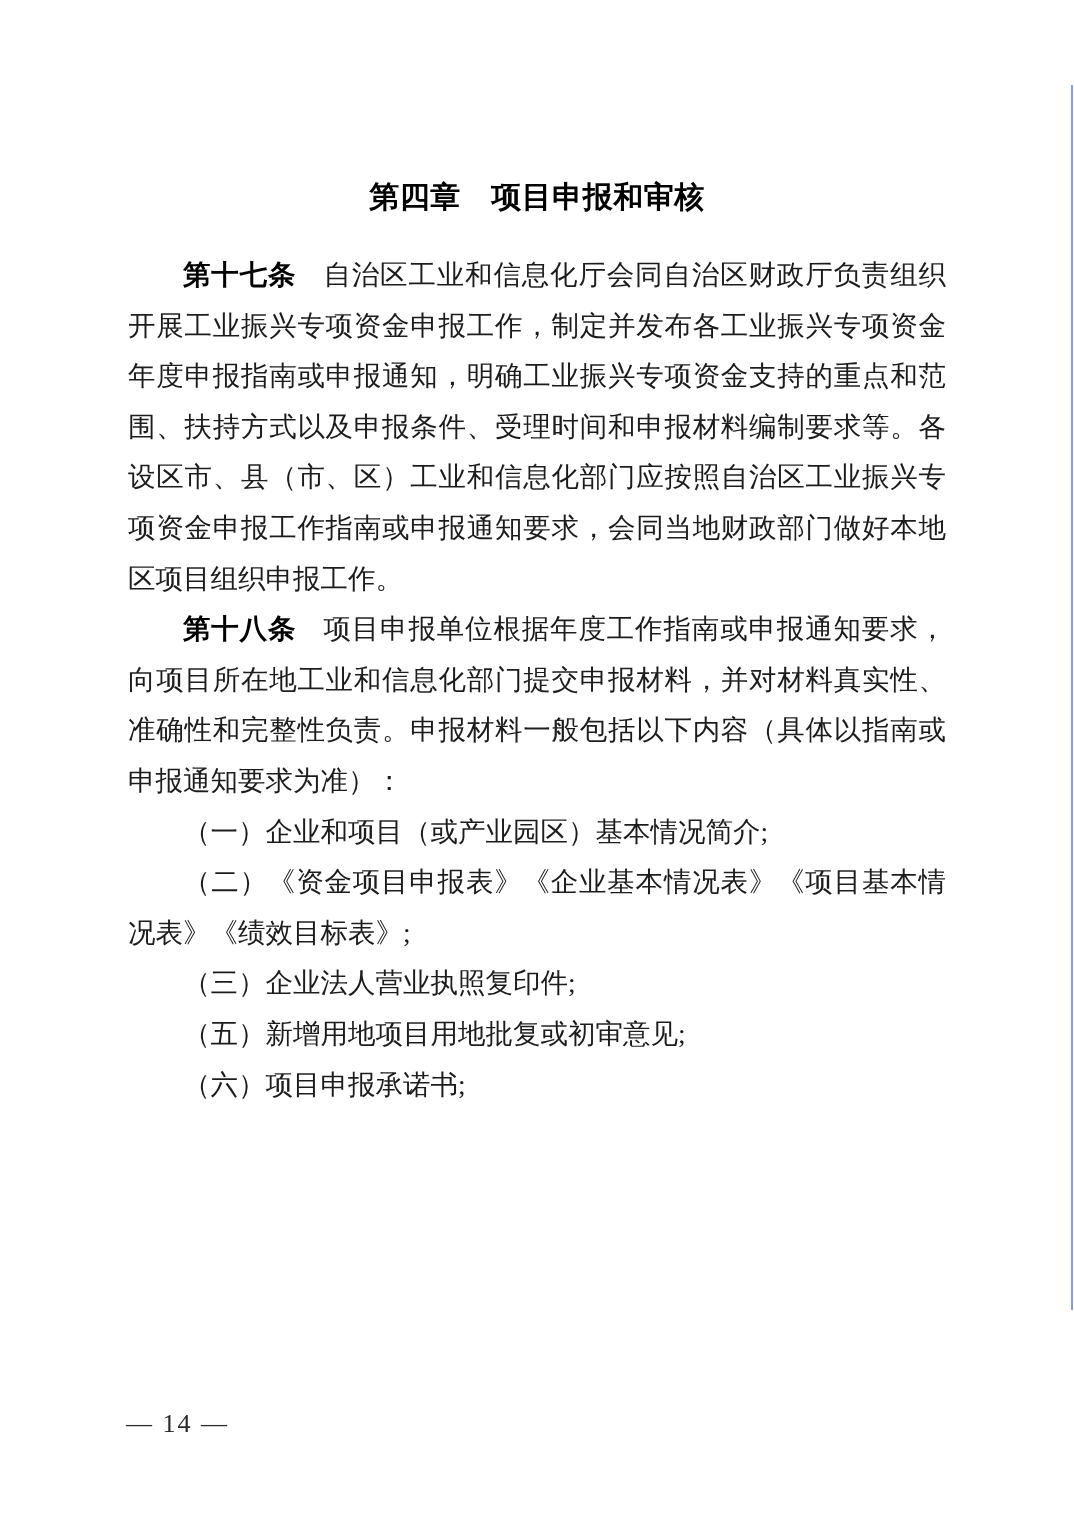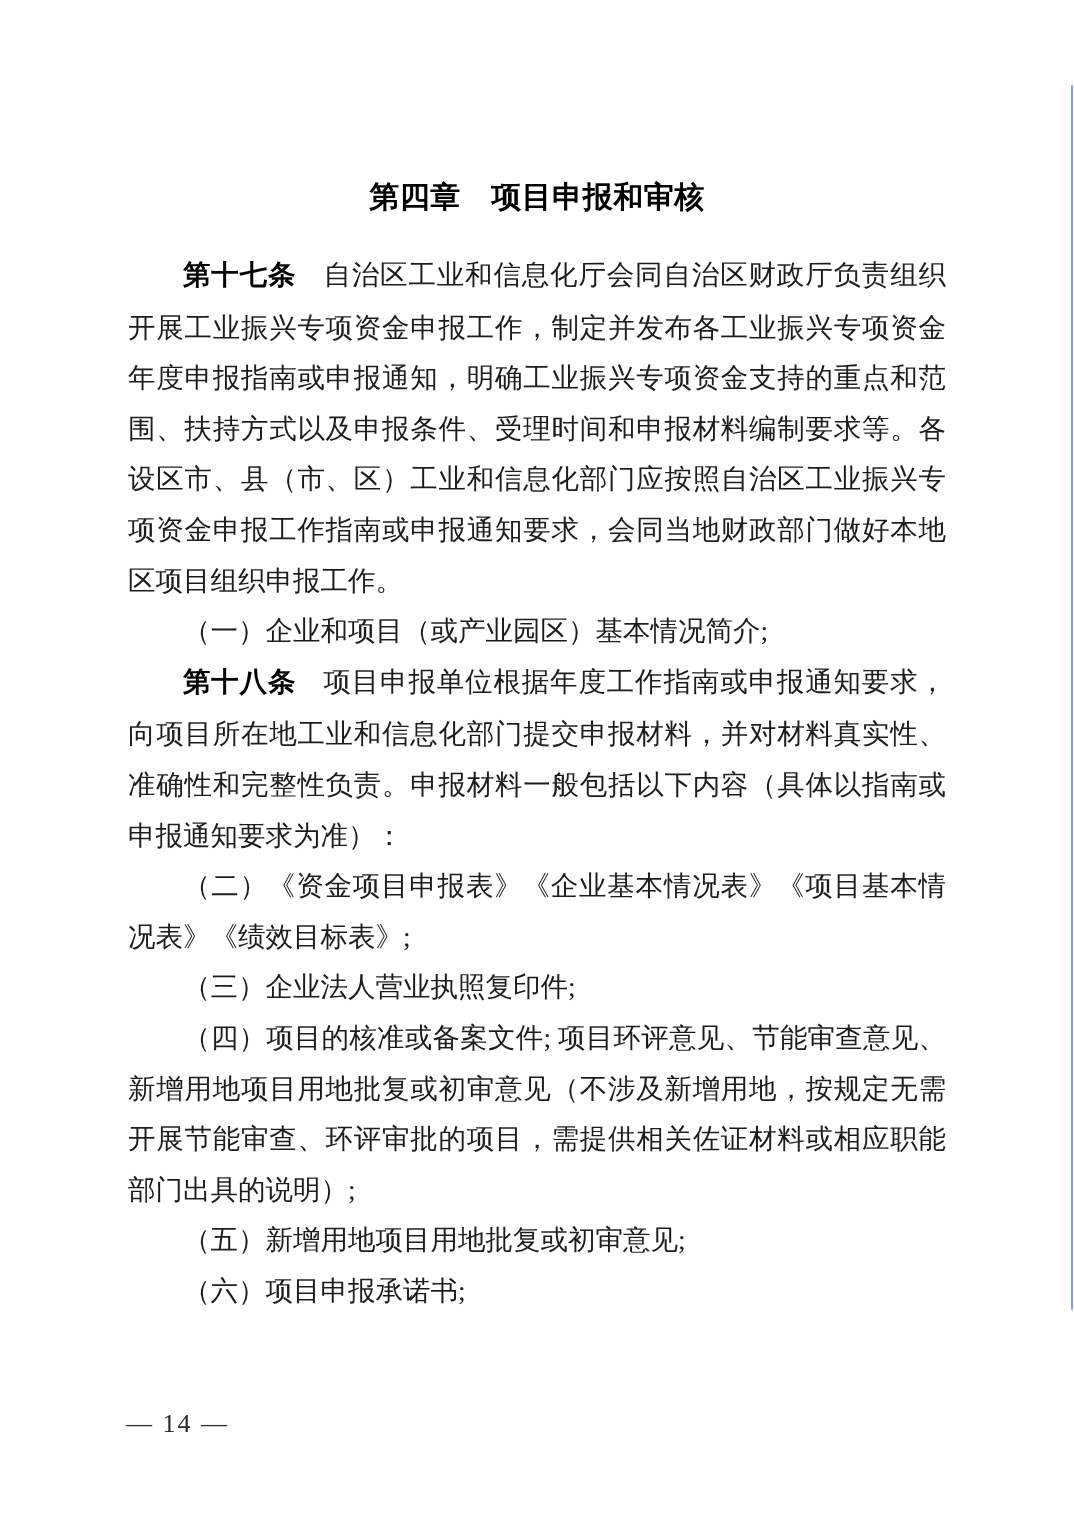--- a/index.html
+++ b/index.html
@@ -37,21 +37,21 @@
     padding: 0;
     font-size: 27.5px;
     line-height: 50.6px;
     text-indent: 55px;
     text-align: justify;
     text-justify: inter-ideograph;
     letter-spacing: 0px;
     color: #1c1c1c;
   }
   .content p .lead {
-    font-family: Liberation Mono, monospace;
+    font-family: Liberation Sans, sans-serif;
     font-weight: 700;
     color: #000000;
     margin-right: 27px;
   }
   .page-footer {
     position: absolute;
     left: 126px;
     top: 1408px;
     font-size: 26px;
     line-height: 32px;
@@ -68,25 +68,24 @@
   }
 </style>
 </head>
 <body>
 
 <div class="page">
   <div class="chapter-heading">第四章　项目申报和审核</div>
 
   <div class="content">
       <p><span class="lead">第十七条</span><span>自治区工业和信息化厅会同自治区财政厅负责组织开展工业振兴专项资金申报工作，制定并发布各工业振兴专项资金年度申报指南或申报通知，明确工业振兴专项资金支持的重点和范围、扶持方式以及申报条件、受理时间和申报材料编制要求等。各设区市、县（市、区）工业和信息化部门应按照自治区工业振兴专项资金申报工作指南或申报通知要求，会同当地财政部门做好本地区项目组织申报工作。</span></p>
+      <p><span class="lead">第十八条</span><span>项目申报单位根据年度工作指南或申报通知要求，向项目所在地工业和信息化部门提交申报材料，并对材料真实性、准确性和完整性负责。申报材料一般包括以下内容（具体以指南或申报通知要求为准）：</span></p>
       <p><span>（一）企业和项目（或产业园区）基本情况简介;</span></p>
-      <p><span class="lead">第十八条</span><span>项目申报单位根据年度工作指南或申报通知要求，向项目所在地工业和信息化部门提交申报材料，并对材料真实性、准确性和完整性负责。申报材料一般包括以下内容（具体以指南或申报通知要求为准）：</span></p>
       <p><span>（二）《资金项目申报表》《企业基本情况表》《项目基本情况表》《绩效目标表》;</span></p>
       <p><span>（三）企业法人营业执照复印件;</span></p>
-      <p><span>（四）项目的核准或备案文件; 项目环评意见、节能审查意见、新增用地项目用地批复或初审意见（不涉及新增用地，按规定无需开展节能审查、环评审批的项目，需提供相关佐证材料或相应职能部门出具的说明）;</span></p>
       <p><span>（五）新增用地项目用地批复或初审意见;</span></p>
       <p><span>（六）项目申报承诺书;</span></p>
     </div>
 
   <div class="page-footer">— 14 —</div>
 
   <div class="edge-accent-line" style="background: rgb(139, 156, 224);"></div>
 </div>
 
 </body></html>

